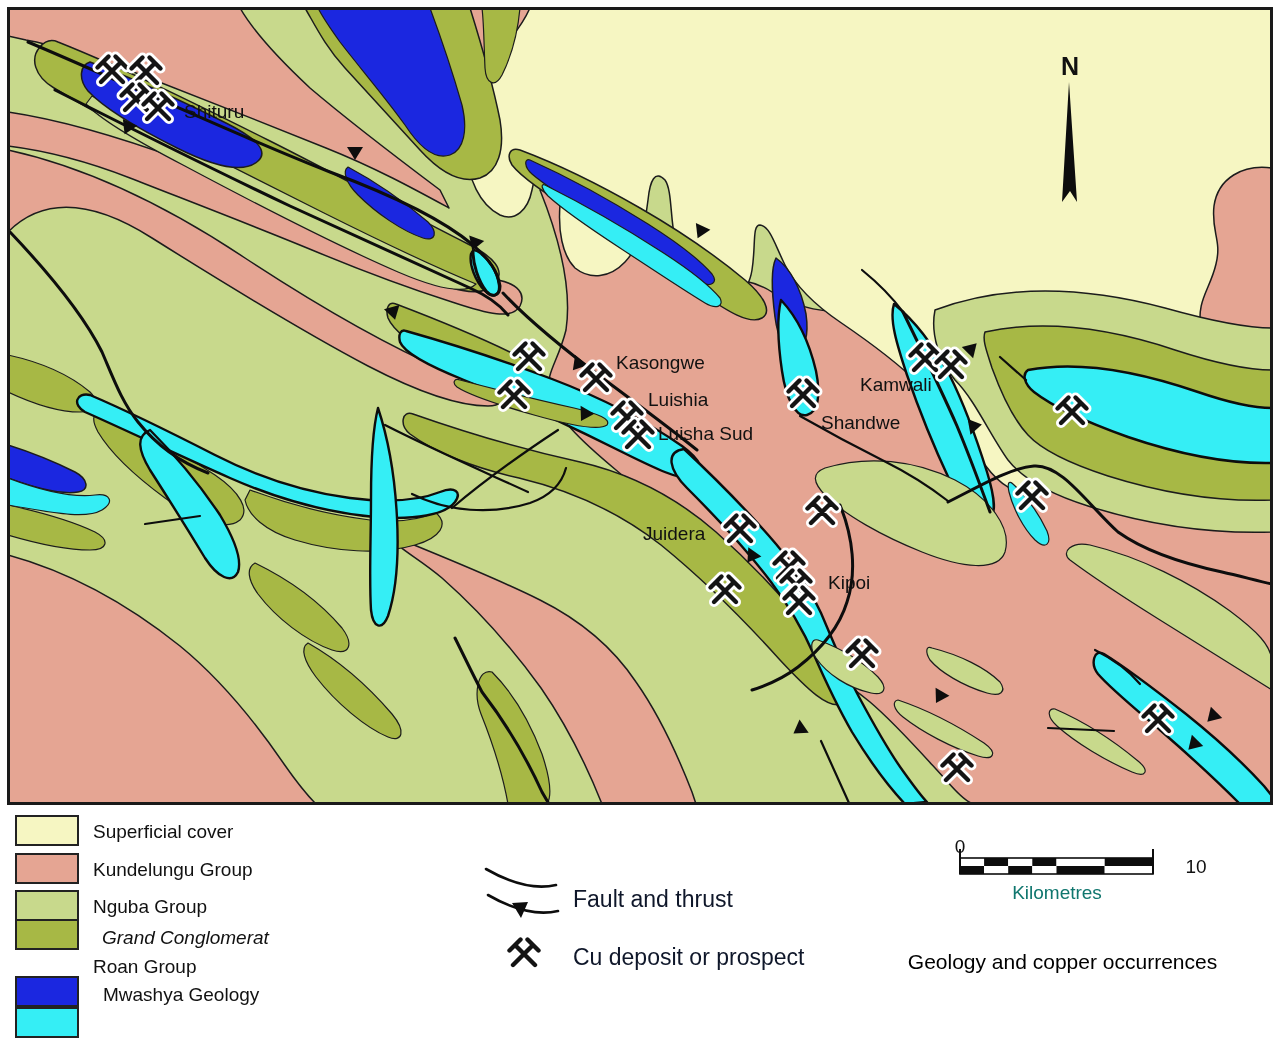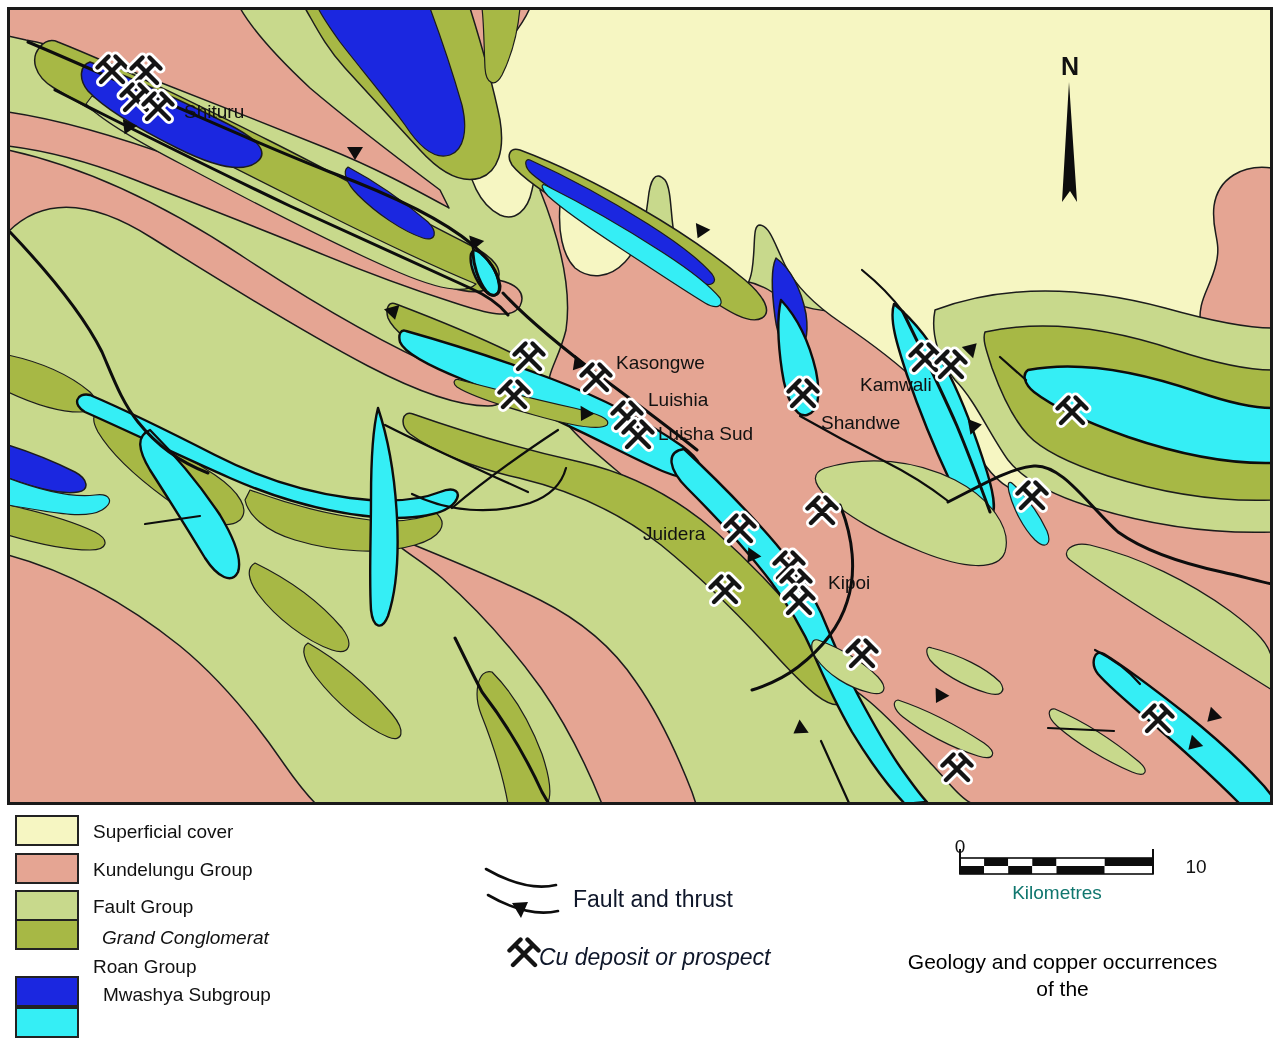--- a/index.html
+++ b/index.html
@@ -191,29 +191,29 @@
     <rect x="8.5" y="8.5" width="1263" height="795" fill="none" stroke="#1a1a1a" stroke-width="3"></rect>
   </svg>
 
   <div class="swatch" style="left: 15px; top: 815px; background: rgb(246, 246, 194);"></div>
   <div class="legend-label" style="left:93px;top:821px;">Superficial cover</div>
 
   <div class="swatch" style="left: 15px; top: 853px; background: rgb(229, 165, 147);"></div>
   <div class="legend-label" style="left:93px;top:859px;">Kundelungu Group</div>
 
   <div class="swatch" style="left: 15px; top: 890px; background: rgb(200, 217, 140);"></div>
-  <div class="legend-label" style="left:93px;top:896px;">Fault Group</div>
+  <div class="legend-label" style="left:93px;top:896px;">Nguba Group</div>
 
   <div class="swatch" style="left: 15px; top: 919px; background: rgb(167, 184, 69);"></div>
   <div class="legend-label" style="left:102px;top:927px;font-style:italic;">Grand Conglomerat</div>
 
   <div class="legend-label" style="left:93px;top:956px;">Roan Group</div>
 
   <div class="swatch" style="left: 15px; top: 976px; background: rgb(27, 39, 224);"></div>
-  <div class="legend-label" style="left:103px;top:984px;">Mwashya Subgroup</div>
+  <div class="legend-label" style="left:103px;top:984px;">Mwashya Geology</div>
 
   <div class="swatch" style="left: 15px; top: 1007px; background: rgb(53, 238, 245);"></div>
 
   <svg class="map-svg" style="top:0;left:0;pointer-events:none;" width="1280" height="1054" viewBox="0 0 1280 1054">
     <path d="M486,869 C512,884 534,890 556,885" fill="none" stroke="#0d0d0d" stroke-width="2.6" stroke-linecap="round"></path>
     <path d="M488,895 C514,910 536,916 558,911" fill="none" stroke="#0d0d0d" stroke-width="2.6" stroke-linecap="round"></path>
     <polygon points="512,903 528,902 521,918" fill="#0d0d0d"></polygon>
     <use href="#mine-sym" transform="translate(524,954)"></use>
 
     <g>
@@ -229,24 +229,23 @@
         <rect x="1032.3" y="866" width="24.2" height="8" fill="#ffffff"></rect>
       <rect x="1056.5" y="866" width="48.2" height="8" fill="#0d0d0d"></rect>
         <rect x="1104.7" y="866" width="48.3" height="8" fill="#ffffff"></rect>
       <rect x="960" y="858" width="193" height="16" fill="none" stroke="#0d0d0d" stroke-width="1.6"></rect>
       <line x1="960" y1="849" x2="960" y2="874" stroke="#0d0d0d" stroke-width="2"></line>
       <line x1="1153" y1="849" x2="1153" y2="874" stroke="#0d0d0d" stroke-width="2"></line>
     </g>
   </svg>
 
   <div class="sym-label" style="left:573px;top:886px;">Fault and thrust</div>
-  <div class="sym-label" style="left:539px;top:944px;font-style:italic;">Cu deposit or prospect</div>
+  <div class="sym-label" style="left:573px;top:944px;">Cu deposit or prospect</div>
 
   <div class="scale-num" style="left:960px;top:836px;">0</div>
   <div class="scale-num" style="left:1150px;top:856px;margin-left:46px;">10</div>
   <div class="scale-unit" style="left:1057px;top:882px;">Kilometres</div>
 
   <div class="map-title">
     <div>Geology and copper occurrences</div>
-    <div>of the</div>
   </div>
 
 </div>
 
 </body></html>

